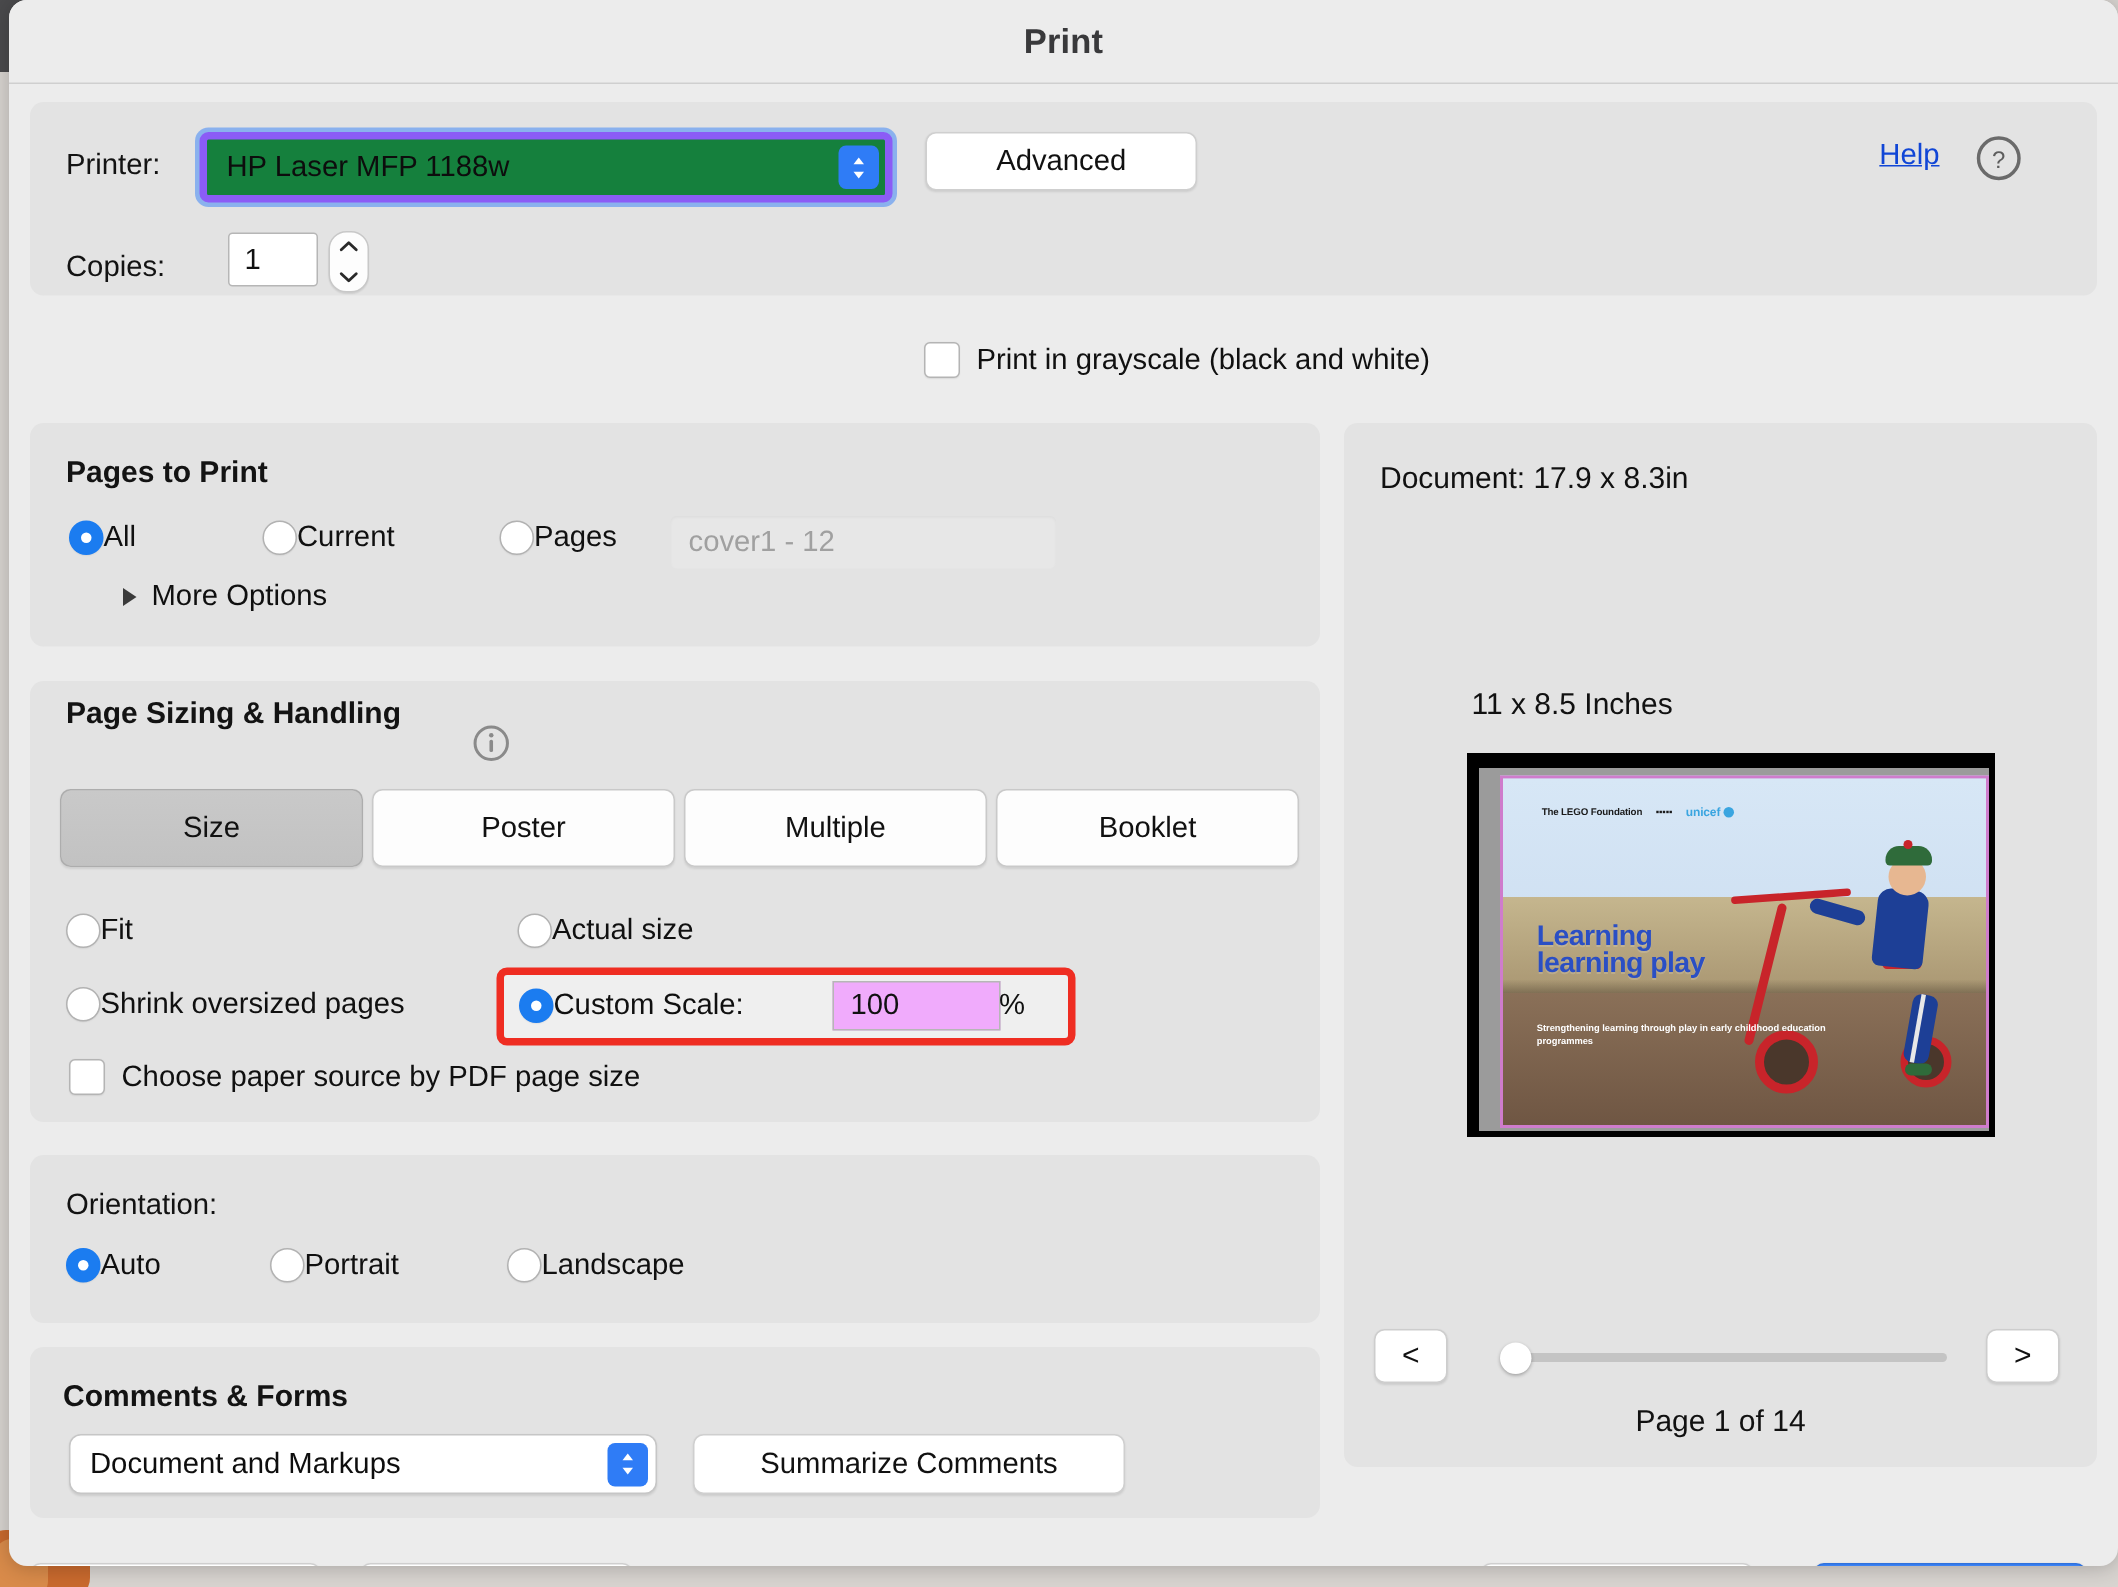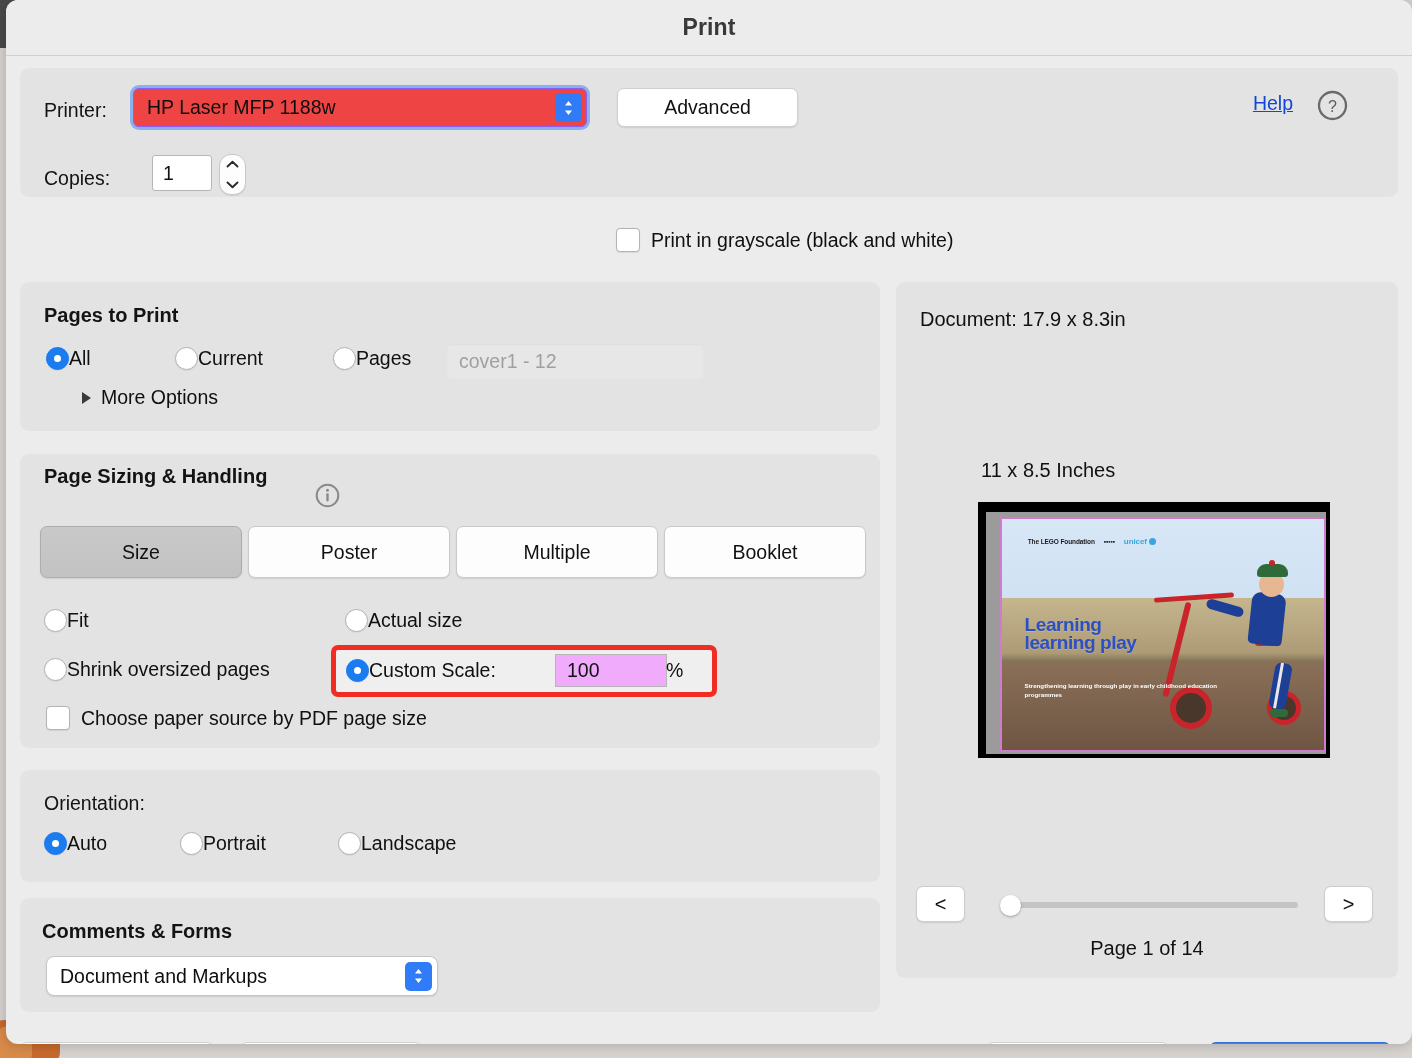--- a/index.html
+++ b/index.html
@@ -75,23 +75,23 @@
 
   
   #grp-printer { left: 14px; top: 12px; width: 1378px; height: 129px; }
   .lbl-printer { position: absolute; left: 24px; top: 31px; font-size: 19.5px; color: #131313;}
   .lbl-copies  { position: absolute; left: 24px; top: 99px; font-size: 19.5px; color: #131313;}
 
   
   .printer-select {
     position: absolute; left: 113px; top: 20px;
     width: 452px; height: 37px;
-    background: #ef4444;
+    background: #15803d;
     border-radius: 6px;
-    border: 1px solid #8b5cf6;
+    border: 5px solid #8b5cf6;
     box-shadow: 0 0 0 3px rgba(90,150,245,0.65);
     display: flex; align-items: center;
   }
   .printer-select .val {
     padding-left: 13px; font-size: 19.5px; color: #0d0d0d;
   }
   .stepper-blue {
     position: absolute; right: 4px; top: 4px;
     width: 27px; height: 29px;
     background: #2f7cf6;
@@ -583,20 +583,21 @@
         <div class="combo" style="left:26px; top:58px; width:390px; height:38px;">
           <span style="padding-left:13px;">Document and Markups</span>
           <span class="stepper-blue" style="right:5px; top:4.5px;">
             <svg width="13" height="20" viewBox="0 0 13 20" fill="none">
               <path d="M6.5 3 L10 7.5 L3 7.5 Z" fill="#fff"></path>
               <path d="M6.5 17 L10 12.5 L3 12.5 Z" fill="#fff"></path>
             </svg>
           </span>
         </div>
 
+        <div class="btn" style="position:absolute; left:442px; top:58px; width:286px; height:38px;">Summarize Comments</div>
       </div>
 
       <div class="group" id="grp-preview">
         <div class="doc-size">Document: 17.9 x 8.3in</div>
         <div class="paper-size">11 x 8.5 Inches</div>
 
         <div class="preview-frame">
           <div class="preview-inner">
             <div class="preview-page">
               <div class="art-sky"></div>

